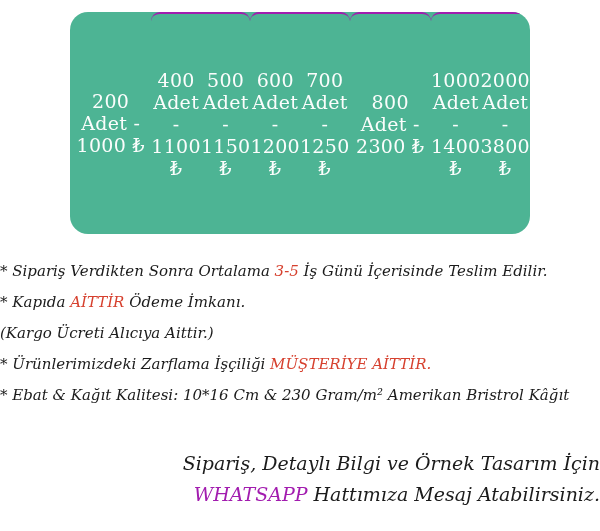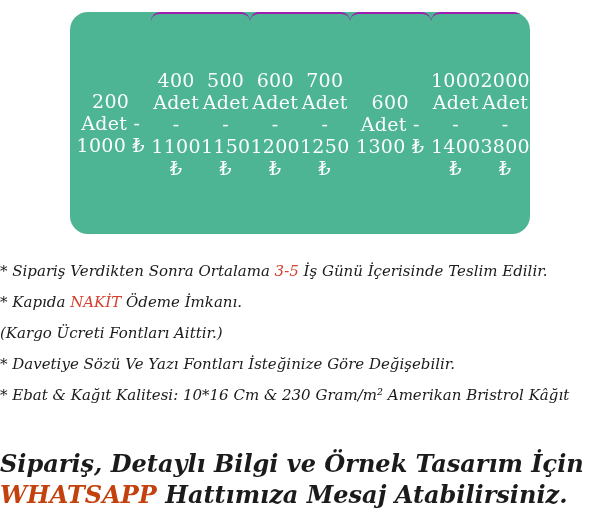--- a/index.html
+++ b/index.html
@@ -54,32 +54,31 @@
     width: 600px;
     text-align: left;
     font-style: italic;
     font-size: 15px;
     line-height: 31px;
   }
   .notes p {
     margin: 0;
   }
   .red   { color: #d6402e; }
-  .green { color: #c2410c; }
+  .green { color: #a21caf; }
   
   .contact {
     position: absolute;
     top: 448px;
     left: 0;
     width: 600px;
-    text-align: left;
+    text-align: right;
     font-style: italic;
-    font-size: 24px;
+    font-size: 19px;
     line-height: 31px;
-    font-weight: bold;
   }
   .contact p {
     margin: 0;
   }
 </style>
 </head>
 <body>
 
 <div class="page">
 
@@ -89,33 +88,33 @@
     </div>
     <div class="price-row">
       <div class="price-cell">400 Adet - 1100 ₺</div>
       <div class="price-cell">500 Adet - 1150 ₺</div>
     </div>
     <div class="price-row">
       <div class="price-cell">600 Adet - 1200 ₺</div>
       <div class="price-cell">700 Adet - 1250 ₺</div>
     </div>
     <div class="price-row">
-      <div class="price-cell">600 Adet - 1300 ₺</div>
+      <div class="price-cell">800 Adet - 2300 ₺</div>
     </div>
     <div class="price-row">
       <div class="price-cell">1000 Adet - 1400 ₺</div>
       <div class="price-cell">2000 Adet - 3800 ₺</div>
     </div>
   </div>
 
   <div class="notes">
     <p><span>* Sipariş Verdikten Sonra Ortalama </span><span class="red">3-5</span><span> İş Günü İçerisinde Teslim Edilir.</span></p>
-    <p><span>* Kapıda </span><span class="red">NAKİT</span><span> Ödeme İmkanı.</span></p>
-    <p>(Kargo Ücreti Fontları Aittir.)</p>
-    <p>* Davetiye Sözü Ve Yazı Fontları İsteğinize Göre Değişebilir.</p>
+    <p><span>* Kapıda </span><span class="red">AİTTİR</span><span> Ödeme İmkanı.</span></p>
+    <p>(Kargo Ücreti Alıcıya Aittir.)</p>
+    <p><span>* Ürünlerimizdeki Zarflama İşçiliği </span><span class="red">MÜŞTERİYE AİTTİR.</span></p>
     <p>* Ebat &amp; Kağıt Kalitesi: 10*16 Cm &amp; 230 Gram/m² Amerikan Bristrol Kâğıt</p>
   </div>
 
   <div class="contact">
     <p>Sipariş, Detaylı Bilgi ve Örnek Tasarım İçin</p>
     <p><span class="green">WHATSAPP</span><span> Hattımıza Mesaj Atabilirsiniz.</span></p>
   </div>
 
 </div>
 

